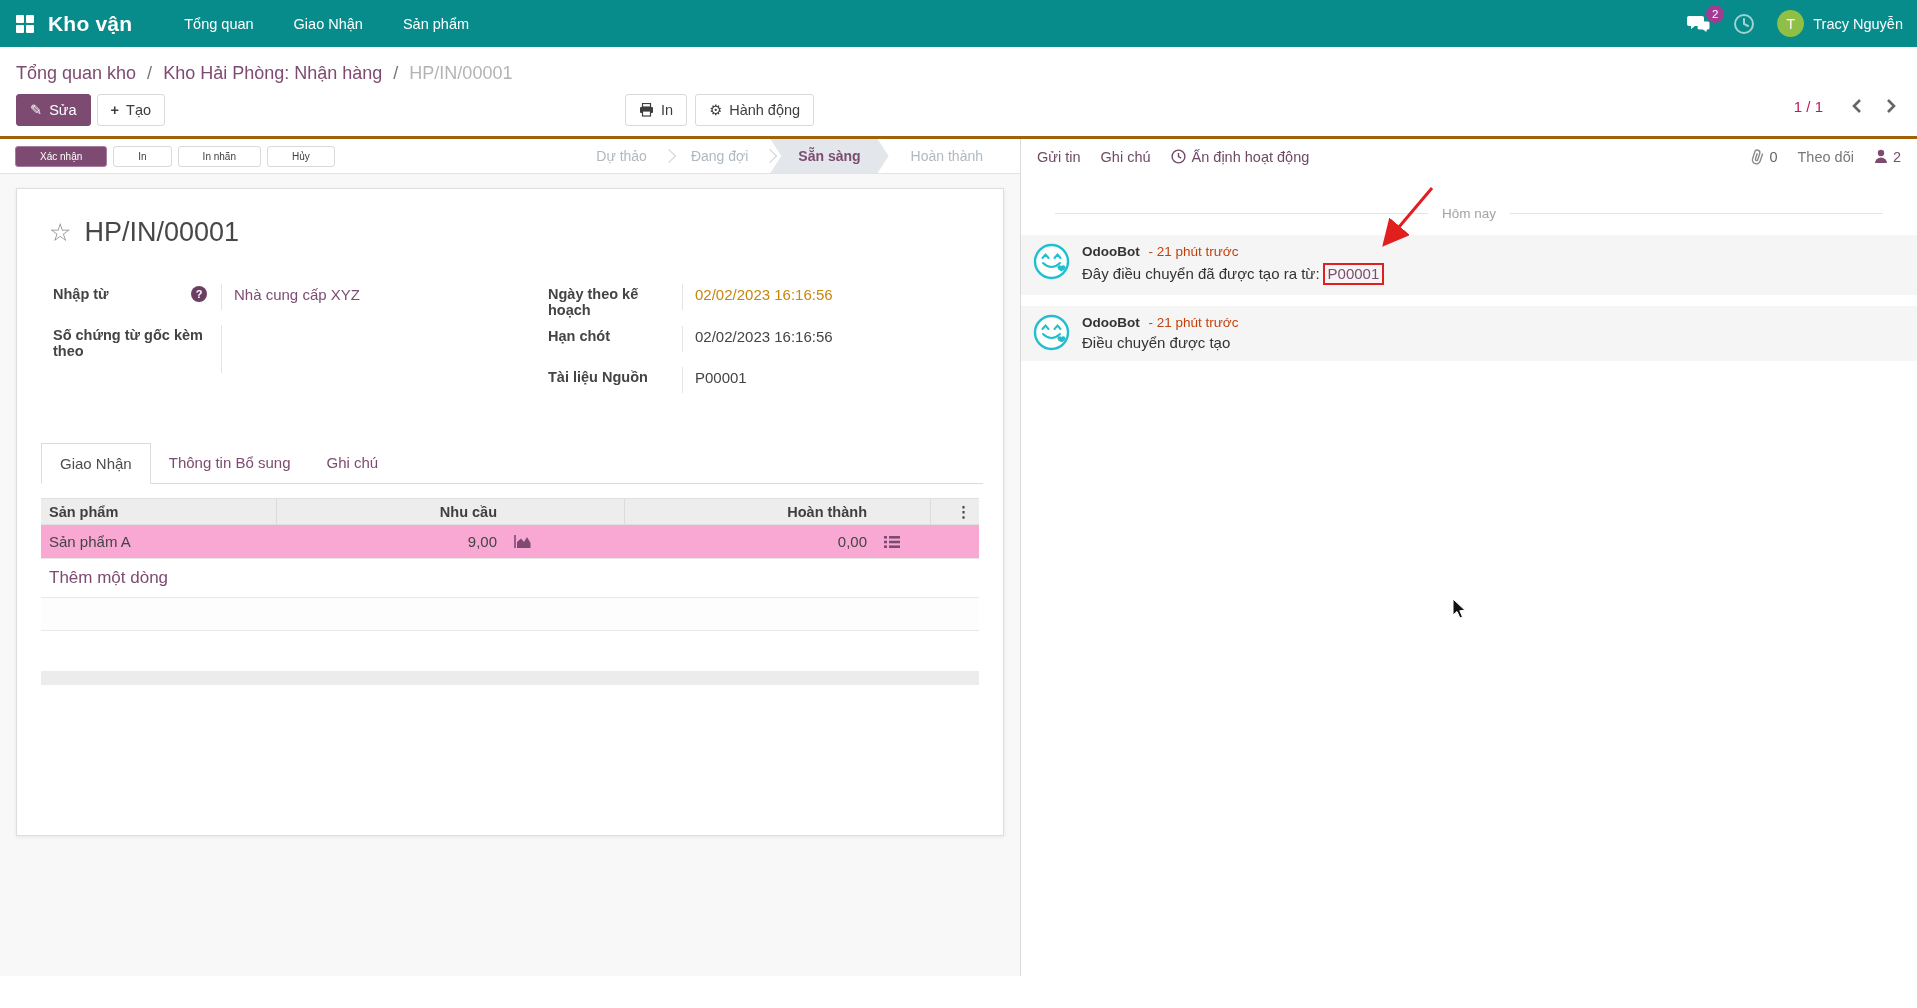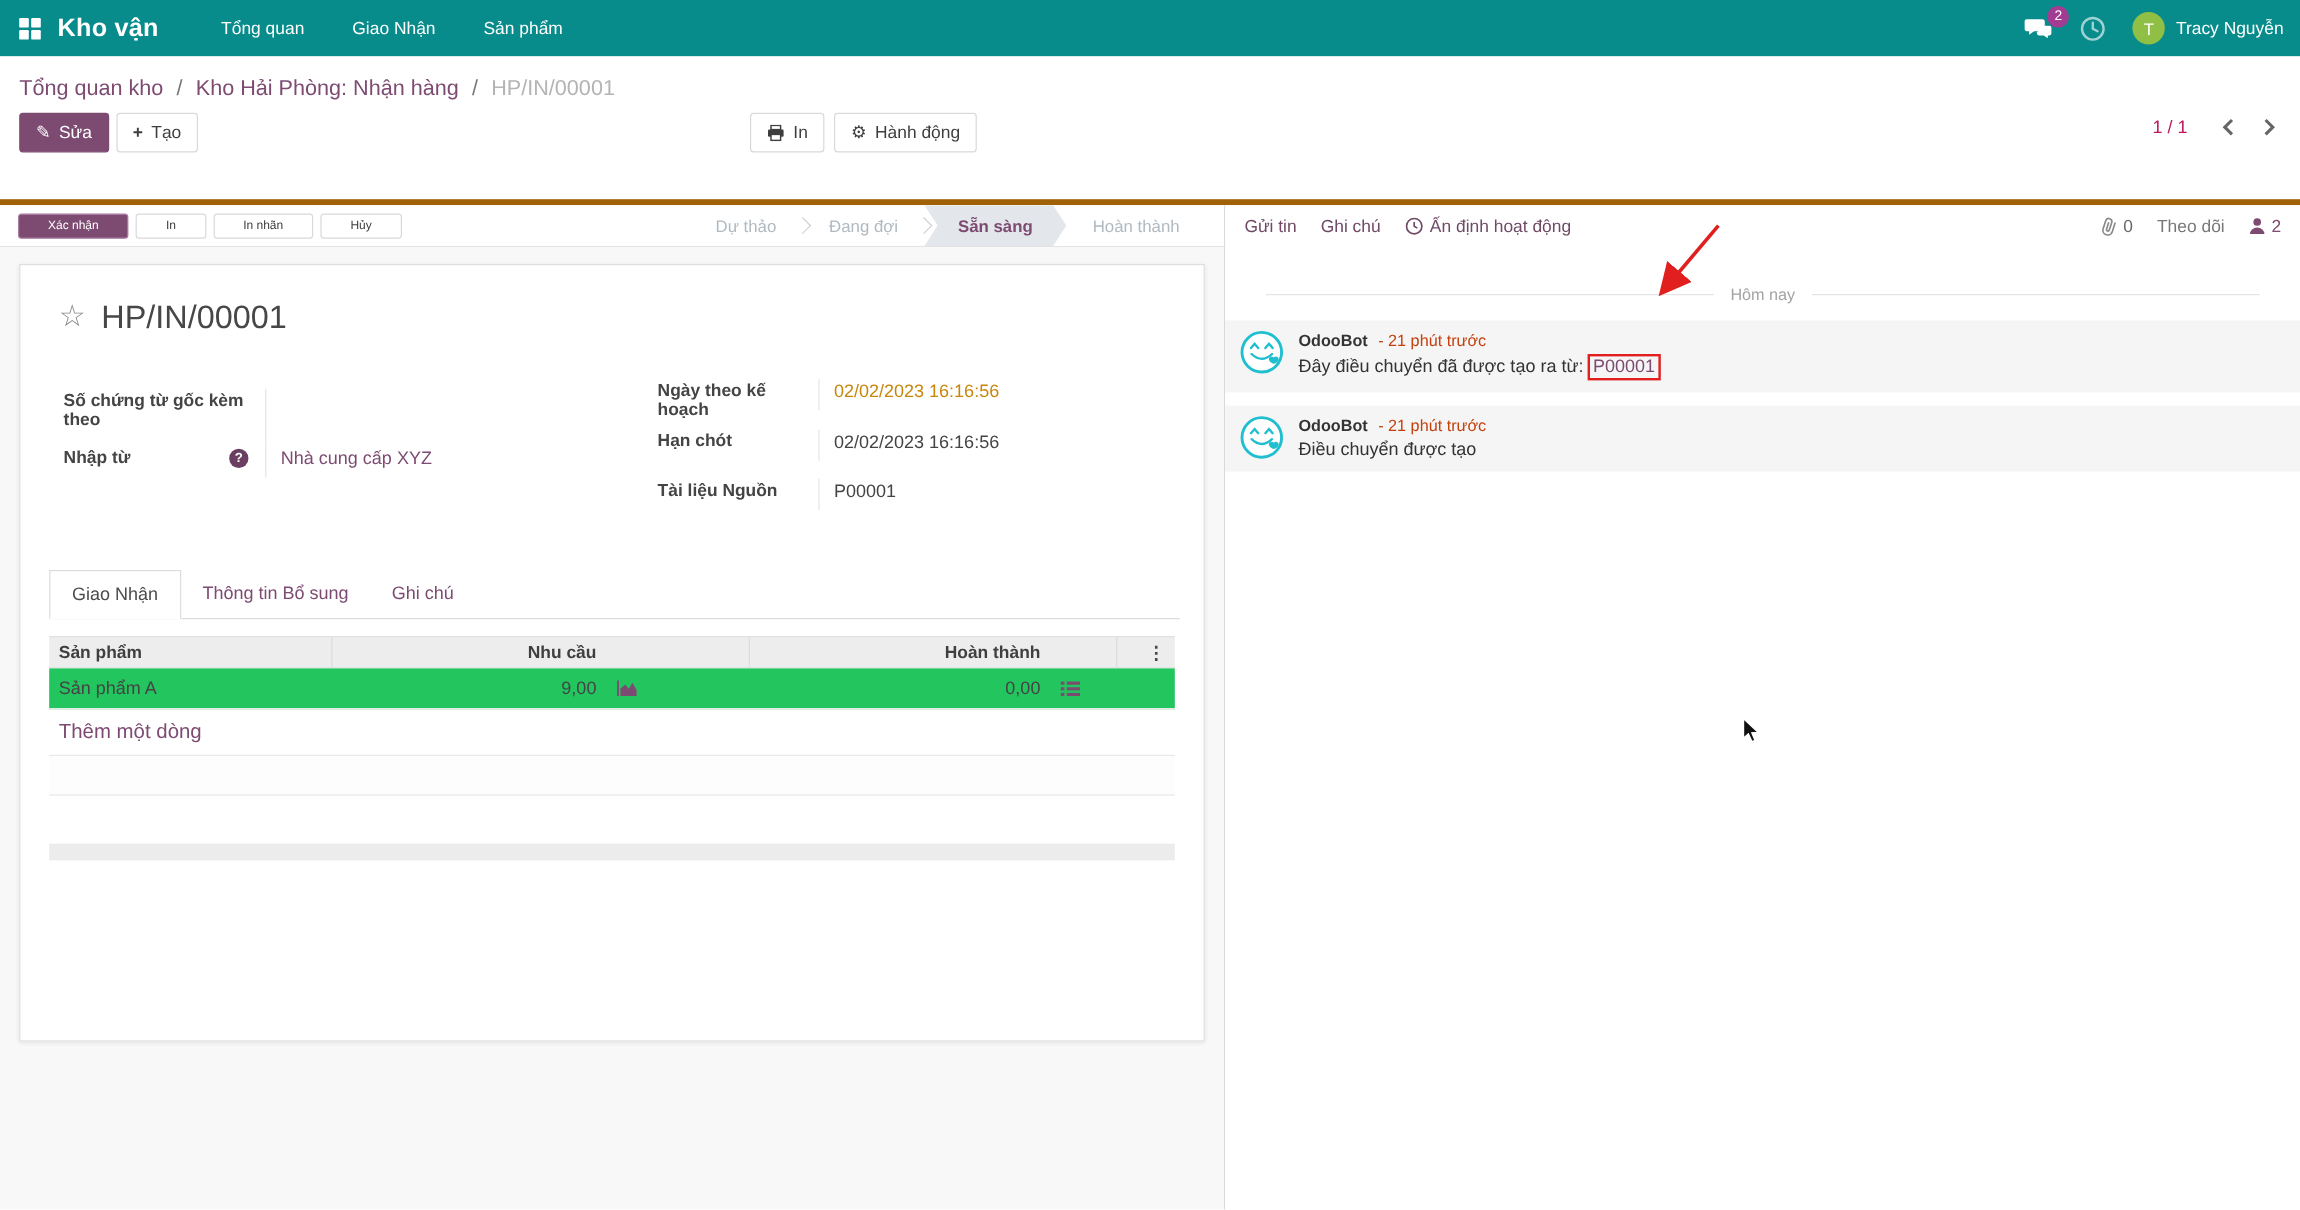--- a/index.html
+++ b/index.html
@@ -13,21 +13,21 @@
   .nav-menu { display:flex; gap:8px; }
   .nav-menu .item { font-size:14.5px; padding:14px 16px; cursor:pointer; }
   .nav-right { margin-left:auto; display:flex; align-items:center; gap:22px; }
   .icon-btn { position:relative; display:flex; align-items:center; cursor:pointer; }
   .badge { position:absolute; top:-9px; right:-13px; background:#a23b92; color:#fff; font-size:11.5px; min-width:18px; height:18px; border-radius:50%; display:flex; align-items:center; justify-content:center; padding:0 2px; }
   .user { display:flex; align-items:center; gap:9px; cursor:pointer; }
   .avatar { width:27px; height:27px; border-radius:50%; background:#8fbf44; color:#fff; display:flex; align-items:center; justify-content:center; font-size:14px; }
   .user-name { font-size:14.5px; }
 
   
-  .control-panel { background:#fff; padding:12px 16px 0; height:124px; border-bottom:5px solid #a16207; }
+  .control-panel { background:#fff; padding:12px 16px 0; height:92px; border-bottom:3px solid #a16207; }
   .breadcrumb { font-size:18px; padding:4px 0 10px; }
   .breadcrumb a { color:#7d4b72; text-decoration:none; cursor:pointer; }
   .breadcrumb .sep { color:#777; margin:0 6px; }
   .breadcrumb .current { color:#b4b4b4; }
   .cp-buttons { display:flex; align-items:flex-start; }
   .btn { font-size:14.5px; padding:7px 13px; border:1px solid #d9d9d9; background:#fff; color:#3e3e3e; border-radius:3px; cursor:pointer; display:inline-flex; align-items:center; gap:7px; }
   .btn.primary { background:#7d4b72; border-color:#7d4b72; color:#fff; }
   .btn-group { display:flex; gap:6px; }
   .cp-center { margin-left:460px; display:flex; gap:8px; }
   .cp-right { margin-left:auto; display:flex; align-items:center; gap:14px; color:#555; }
@@ -70,21 +70,21 @@
   .help-badge { width:16px; height:16px; border-radius:50%; background:#6b3f62; color:#fff; font-size:11px; display:flex; align-items:center; justify-content:center; margin-left:auto; margin-right:14px; cursor:pointer; }
 
   
   .tabs { display:flex; margin:42px 0 0 4px; border-bottom:1px solid #dcdcdc; padding-left:0; }
   .tab { font-size:15px; padding:11px 18px; color:#7d4b72; cursor:pointer; position:relative; top:1px; }
   .tab.active { color:#4c4c4c; background:#fff; border:1px solid #dcdcdc; border-bottom:1px solid #fff; }
 
   
   .o-table { margin:14px 4px 0 4px; }
   .t-head { display:flex; background:#ededed; border:1px solid #e0e0e0; border-left:none; border-right:none; font-weight:bold; font-size:14.5px; color:#3f3f3f; align-items:center; height:27px; }
-  .t-row { display:flex; border-bottom:1px solid #e8e8e8; font-size:15px; color:#444; align-items:center; height:34px; background:#22c55e; }
+  .t-row { display:flex; border-bottom:1px solid #e8e8e8; font-size:15px; color:#444; align-items:center; height:34px; background:#f9a8d4; }
   .c-product { width:236px; padding:0 8px; }
   .c-demand { width:228px; padding:0 8px; text-align:right; }
   .c-icon1 { width:120px; padding:0 8px; display:flex; align-items:center; }
   .c-done { width:250px; padding:0 8px; text-align:right; }
   .c-icon2 { width:56px; padding:0 8px; display:flex; align-items:center; }
   .c-opt { flex:1; text-align:right; padding:0 8px; color:#555; }
   .t-head .c-product { border-right:1px solid #dcdcdc; height:100%; display:flex; align-items:center; }
   .t-head .c-icon1, .t-head .c-icon2 { border-right:1px solid #dcdcdc; height:100%; }
   .kebab { font-size:15px; color:#4a4a4a; cursor:pointer; font-weight:bold; }
   .add-line { font-size:17px; color:#7d4b72; padding:9px 8px; border-bottom:1px solid #e8e8e8; cursor:pointer; }
@@ -252,30 +252,30 @@
 
   <div class="form-area">
     <div class="sheet">
       <div class="title-row">
         <span class="star">☆</span>
         <h1 class="sheet-title">HP/IN/00001</h1>
       </div>
 
       <div class="o-group">
         <div class="col-l">
-          <div class="field" style="margin-top:8px;">
-            <span class="lbl">Số chứng từ gốc kèm theo</span>
-            <span class="val" style="min-height:48px;"></span>
-          </div>
           <div class="field">
             <span class="lbl">
               <span>Nhập từ</span>
               <span class="help-badge">?</span>
             </span>
             <span class="val"><a>Nhà cung cấp XYZ</a></span>
+          </div>
+          <div class="field" style="margin-top:8px;">
+            <span class="lbl">Số chứng từ gốc kèm theo</span>
+            <span class="val" style="min-height:48px;"></span>
           </div>
         </div>
         <div class="col-r">
           <div class="field">
             <span class="lbl">Ngày theo kế hoạch</span>
             <span class="val orange">02/02/2023 16:16:56</span>
           </div>
           <div class="field" style="margin-top:8px;">
             <span class="lbl">Hạn chót</span>
             <span class="val">02/02/2023 16:16:56</span>

